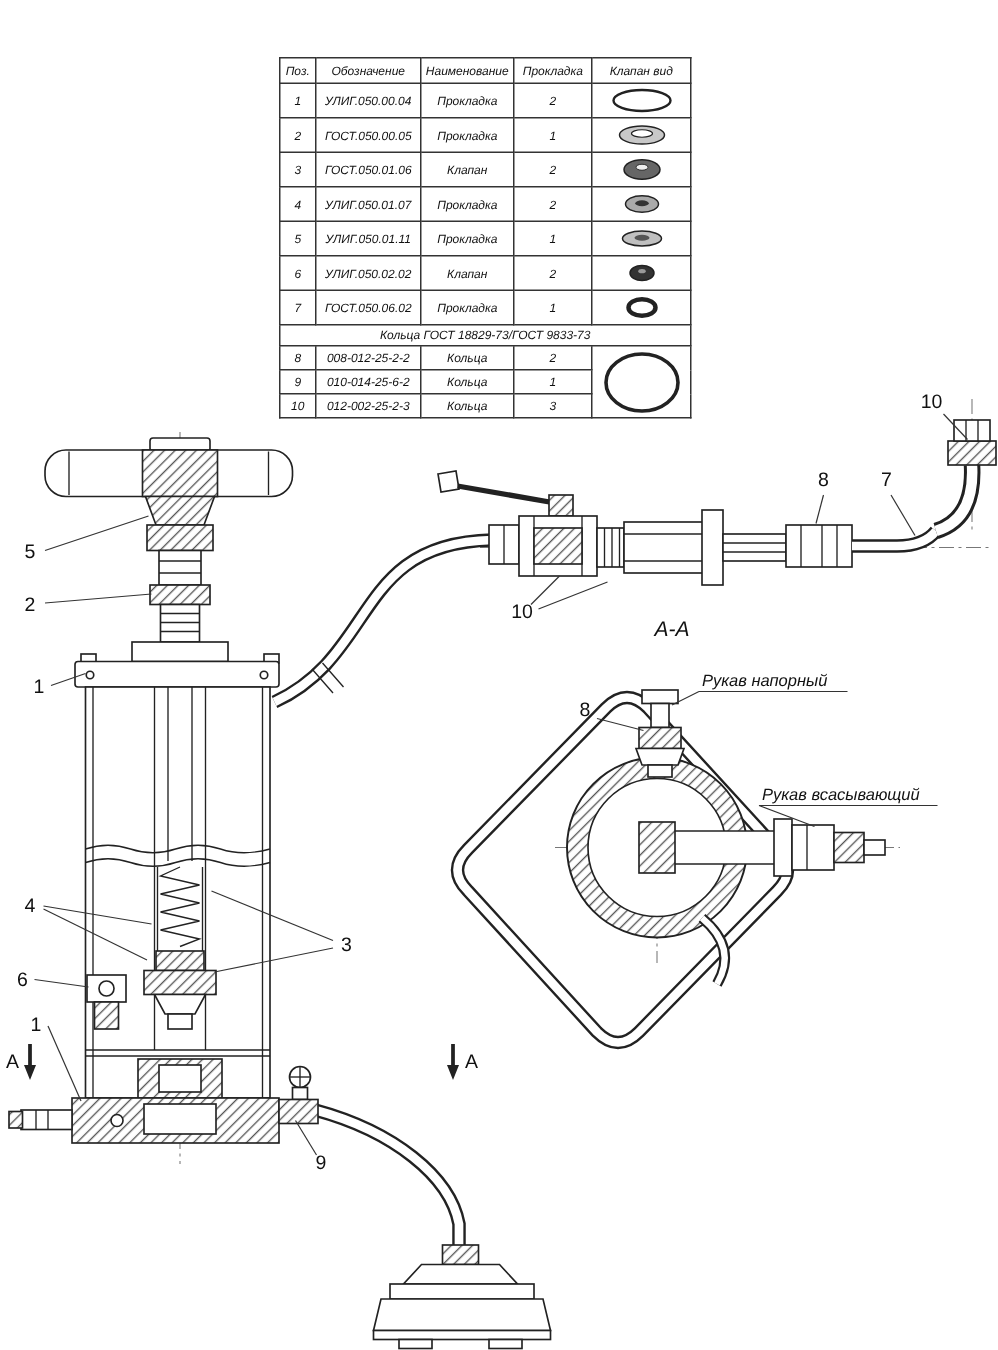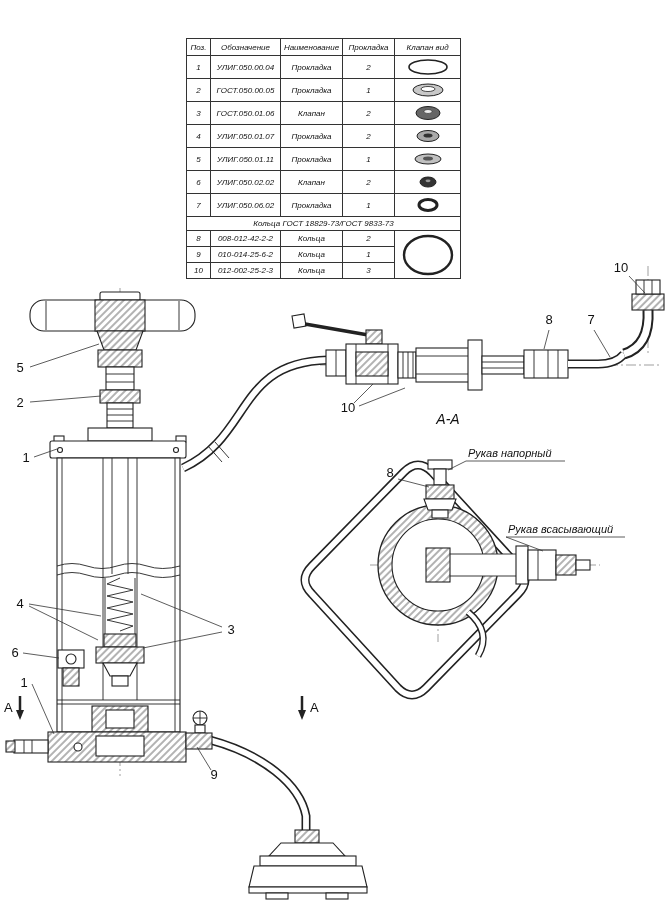--- a/index.html
+++ b/index.html
@@ -127,35 +127,35 @@
         <td>2</td>
         <td class="view">
           <svg width="56" height="20" viewBox="0 0 56 20">
               <ellipse cx="28" cy="10" rx="8" ry="5" fill="#333" stroke="#222" stroke-width="1"></ellipse>
               <ellipse cx="28" cy="8.8" rx="2.5" ry="1.4" fill="#999"></ellipse>
             </svg>
         </td>
       </tr>
       <tr>
         <td>7</td>
-        <td>УЛИГ.050.06.02</td>
+        <td>ГОСТ.050.06.02</td>
         <td>Прокладка</td>
         <td>1</td>
         <td class="view">
           <svg width="56" height="20" viewBox="0 0 56 20">
               <ellipse cx="28" cy="10" rx="9" ry="5.5" fill="none" stroke="#222" stroke-width="3"></ellipse>
             </svg>
         </td>
       </tr>
       <tr class="note-row">
         <td colspan="5">Кольца ГОСТ 18829-73/ГОСТ 9833-73</td>
       </tr>
       <tr class="ring-row">
         <td>8</td>
-        <td>008-012-42-2-2</td>
+        <td>008-012-25-2-2</td>
         <td>Кольца</td>
         <td>2</td>
         <td class="view" rowspan="3">
           <svg width="56" height="46" viewBox="0 0 56 46">
               <ellipse cx="28" cy="23" rx="24" ry="19" fill="none" stroke="#222" stroke-width="2.4"></ellipse>
             </svg>
         </td>
       </tr>
       <tr class="ring-row">
         <td>9</td>

